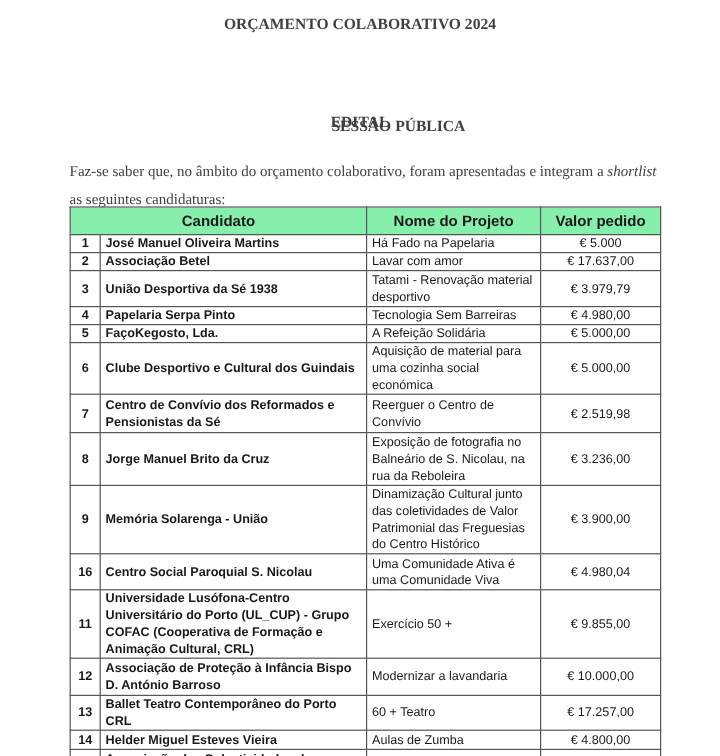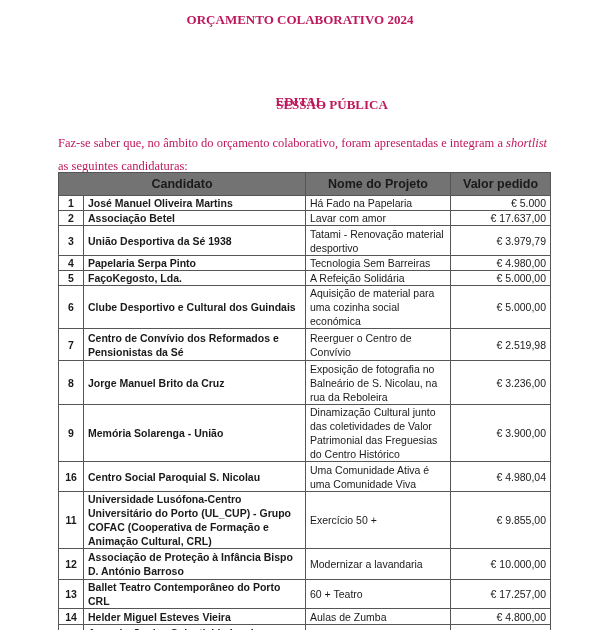--- a/index.html
+++ b/index.html
@@ -1,34 +1,34 @@
 <!DOCTYPE html>
 <html><head>
 <meta charset="utf-8">
 <style>
   html, body { margin:0; padding:0; background:#ffffff; }
   body { width:600px; height:630px; position:relative; overflow:hidden; }
-  .serif { font-family: "Liberation Serif", "DejaVu Serif", serif; color:#be185d; }
+  .serif { font-family: "Liberation Serif", "DejaVu Serif", serif; color:#404040; }
   .title { position:absolute; left:0; width:600px; text-align:center; font-weight:bold; font-size:13px; }
   .t1 { top:12px; }
   .t2 { top:55px;margin-top:39px; }
   .t3 { top:97px;margin-left:32px; }
   .intro { position:absolute; left:58px; top:132px; width:500px; font-size:12.5px; line-height:23px; }
   .intro i { font-style:italic; }
   table.cands {
     position:absolute; left:58px; top:172px; width:492px;
     border-collapse:collapse; table-layout:fixed;
     font-family: "Liberation Sans", "DejaVu Sans", sans-serif; font-size:10.5px; color:#1a1a1a;
   }
   table.cands th, table.cands td { border:1px solid #555; padding:0 4px; vertical-align:middle; }
-  table.cands thead th { background:#737373; font-weight:bold; font-size:12.5px; height:22px; text-align:center; }
+  table.cands thead th { background:#86efac; font-weight:bold; font-size:12.5px; height:22px; text-align:center; }
   table.cands td.num { text-align:center; font-weight:bold; padding:0; }
   table.cands td.cand { font-weight:bold; line-height:14px; }
   table.cands td.proj { line-height:14px; }
-  table.cands td.val { text-align:right; }
+  table.cands td.val { text-align:center; }
   col.c0 { width:25px; } col.c1 { width:222px; } col.c2 { width:145px; } col.c3 { width:100px; }
 </style>
 </head>
 <body>
 
 <div class="title serif t1">ORÇAMENTO COLABORATIVO 2024</div>
 <div class="title serif t2">EDITAL</div>
 <div class="title serif t3">SESSÃO PÚBLICA</div>
 
 <div class="intro serif"><span>Faz-se saber que, no âmbito do orçamento colaborativo, foram apresentadas e integram a </span><i>shortlist</i><span> as seguintes candidaturas:</span></div>

